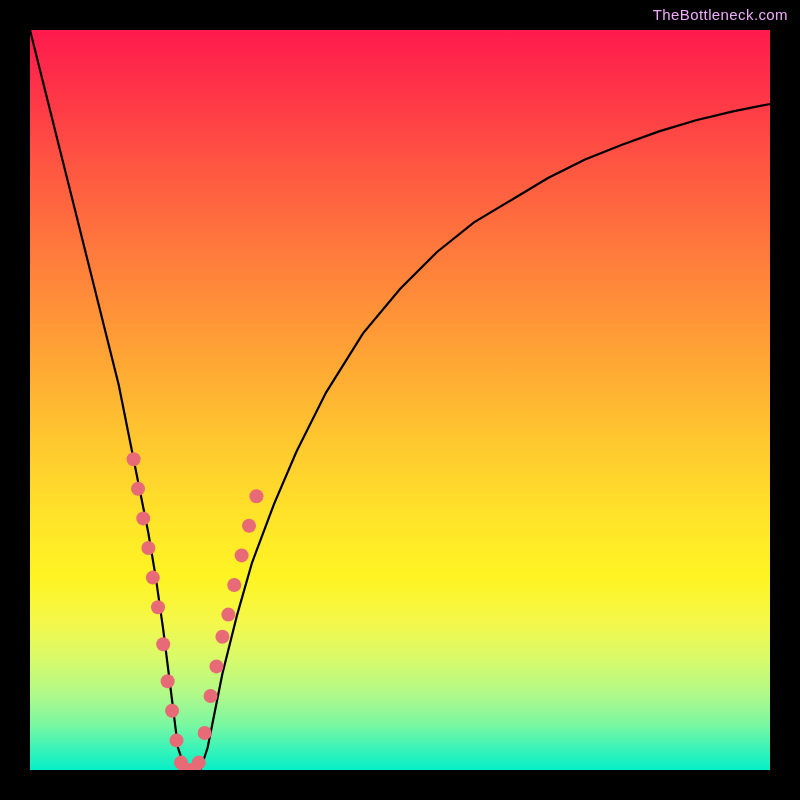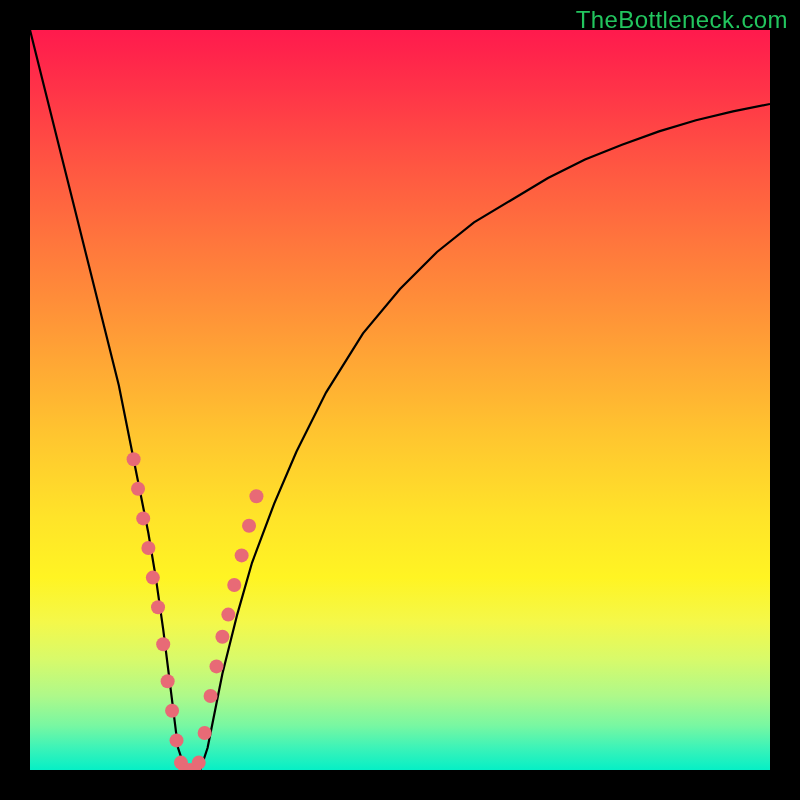--- a/index.html
+++ b/index.html
@@ -37,22 +37,22 @@
       #aef98a 90%,
       #78f7a2 94%,
       #3cf3b8 97%,
       #06efc6 100%
     );
   }
   .watermark {
     position: absolute;
     top: 6px;
     right: 12px;
-    color: #22c55e;
-    font-size: 24px;
+    color: #f0abfc;
+    font-size: 15px;
     font-weight: 500;
     letter-spacing: 0.4px;
     user-select: none;
   }
   svg {
     position: absolute;
     inset: 0;
   }
 </style>
 </head>

